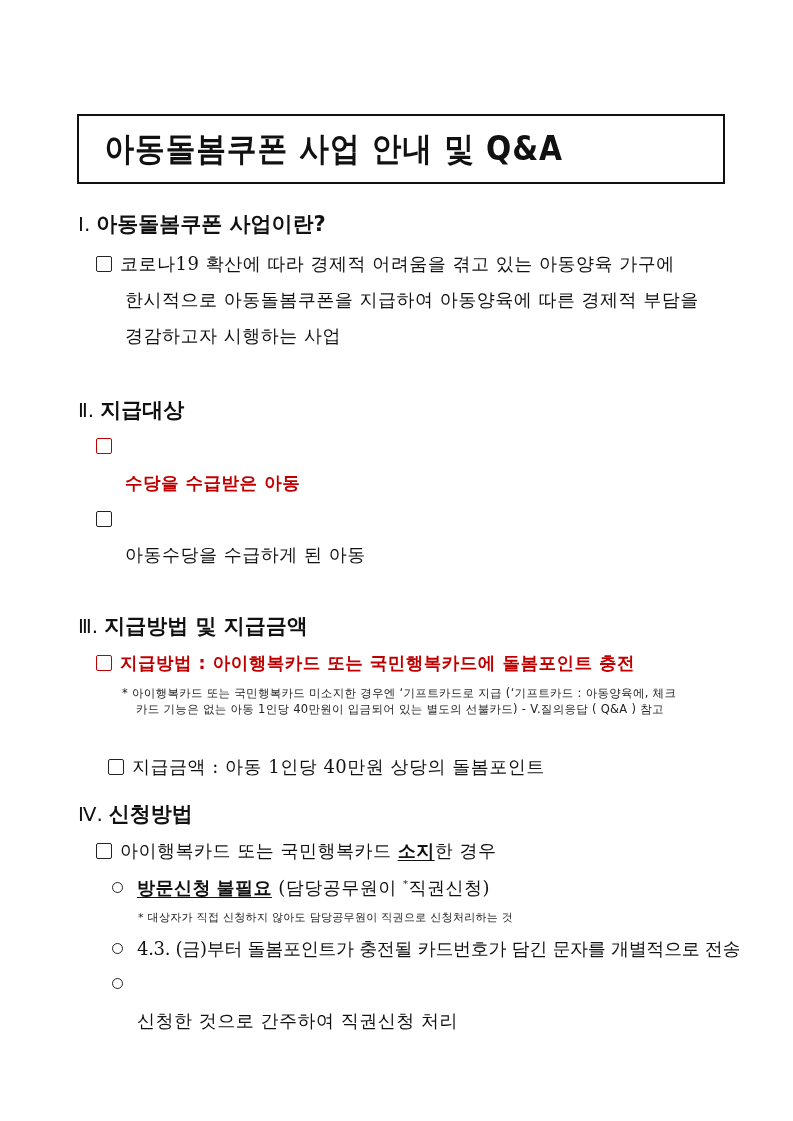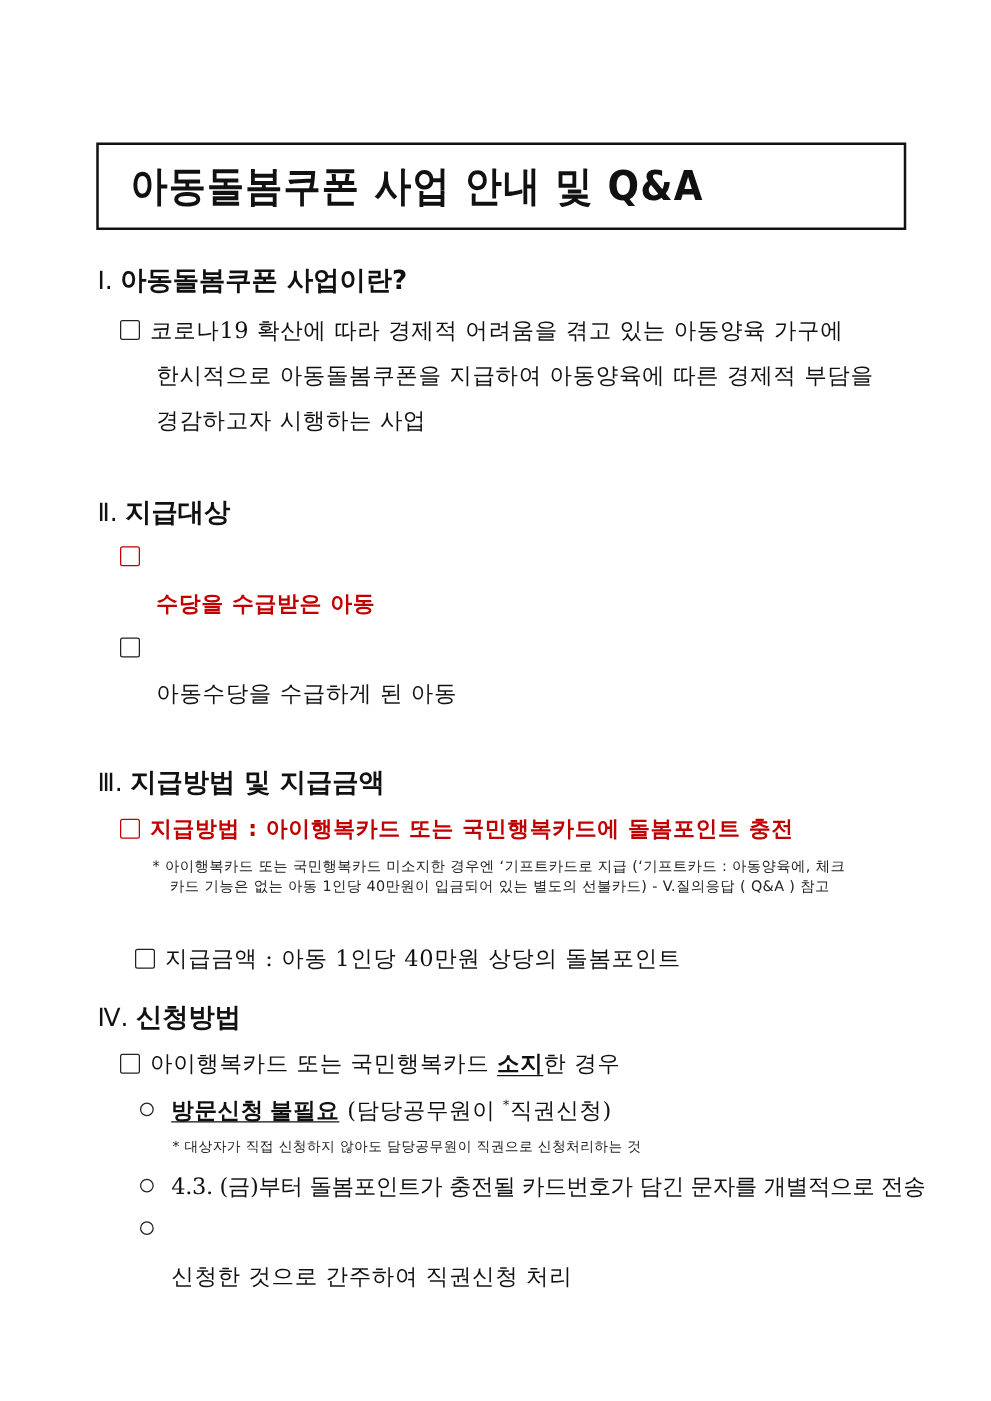--- a/index.html
+++ b/index.html
@@ -32,21 +32,21 @@
     }
     .red .box { border-color: #c00000; }
     .circle {
       display: inline-block; width: 11px; height: 11px; border: 1.4px solid #222;
       border-radius: 50%; box-sizing: border-box; vertical-align: 1px; margin-right: 14px;
     }
     .note {
       position: absolute; font-family: "DejaVu Sans", sans-serif; font-size: 11.5px;
       white-space: nowrap; color: #222; letter-spacing: 0.3px;
     }
-    .u { text-decoration: underline; text-underline-offset: 3px; font-family: Liberation Serif, serif; font-weight: bold; }
+    .u { text-decoration: underline; text-underline-offset: 3px; font-family: Liberation Sans, sans-serif; font-weight: bold; }
     sup { font-size: 10px; }
   </style>
 </head>
 <body>
 
 <div class="title-box">
   <span>아동돌봄쿠폰 사업 안내 및 Q&amp;A</span>
 </div>
 
 <div class="section-head" style="top:210px;">

